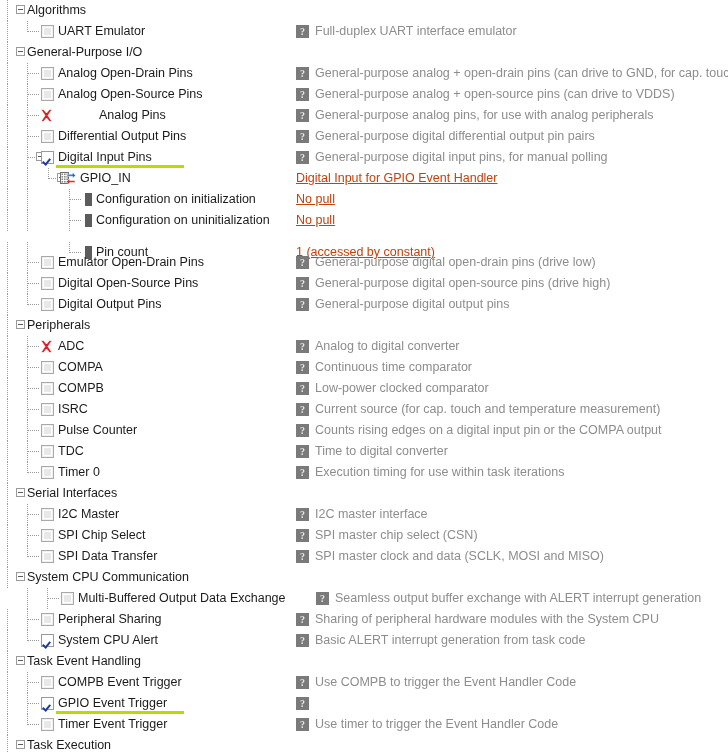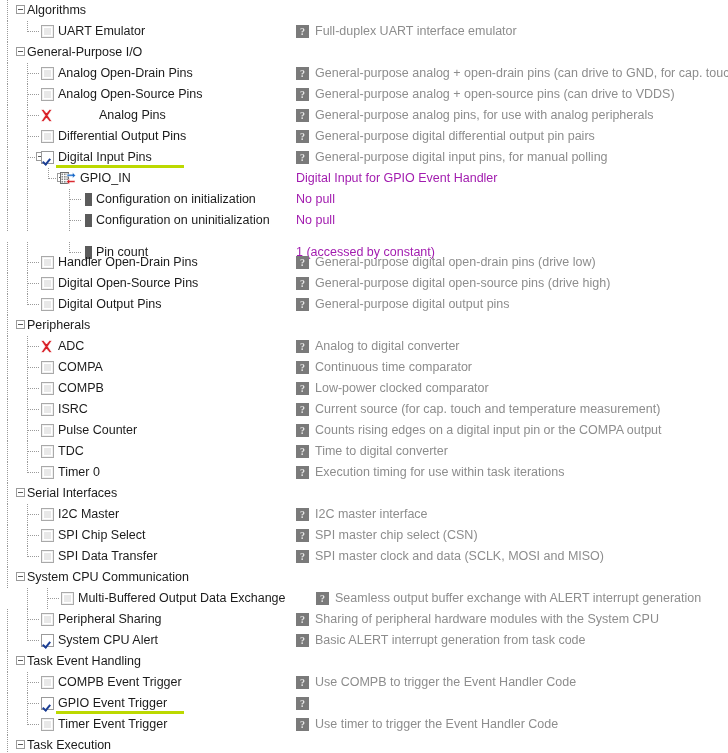--- a/index.html
+++ b/index.html
@@ -169,21 +169,21 @@
     font-family: "Liberation Serif", serif;
     font-weight: bold;
   }
   .desc {
     position: absolute;
     top: 0;
     line-height: 21px;
     font-size: 12.5px;
   }
   .desc.muted { color: #8d8d8d; }
-  .desc.value { color: #a21caf; }
+  .desc.value { color: #c2410c; text-decoration: underline; }
 </style>
 </head>
 <body>
 
 <div id="tree">
     <div class="row" style="top: 0px;">
       <div class="vline" style="left: 7px;"></div>
       <div class="expander" style="left: 16px;"></div>
       <div class="hline" style="left: 26px; width: 0px;"></div>
       <span class="label group" style="left: 27px;">Algorithms</span>
@@ -312,21 +312,21 @@
       <div class="hline" style="left: 70px; width: 12px;"></div>
       <div class="propicon" style="left: 85px;"></div>
       <span class="label" style="left: 96px;">Pin count</span>
       <span class="desc value" style="left: 296px;">1 (accessed by constant)</span>
     </div>
     <div class="row" style="top: 252px;">
       <div class="vline" style="left: 7px;"></div>
       <div class="vline" style="left: 27px;"></div>
       <div class="hline" style="left: 28px; width: 12px;"></div>
       <div class="cb unchecked" style="left: 41px;"></div>
-      <span class="label" style="left: 58px;">Handler Open-Drain Pins</span>
+      <span class="label" style="left: 58px;">Emulator Open-Drain Pins</span>
       <div class="qicon" style="left: 296px;">?</div>
       <span class="desc muted" style="left: 315px;">General-purpose digital open-drain pins (drive low)</span>
     </div>
     <div class="row" style="top: 273px;">
       <div class="vline" style="left: 7px;"></div>
       <div class="vline" style="left: 27px;"></div>
       <div class="hline" style="left: 28px; width: 12px;"></div>
       <div class="cb unchecked" style="left: 41px;"></div>
       <span class="label" style="left: 58px;">Digital Open-Source Pins</span>
       <div class="qicon" style="left: 296px;">?</div>

